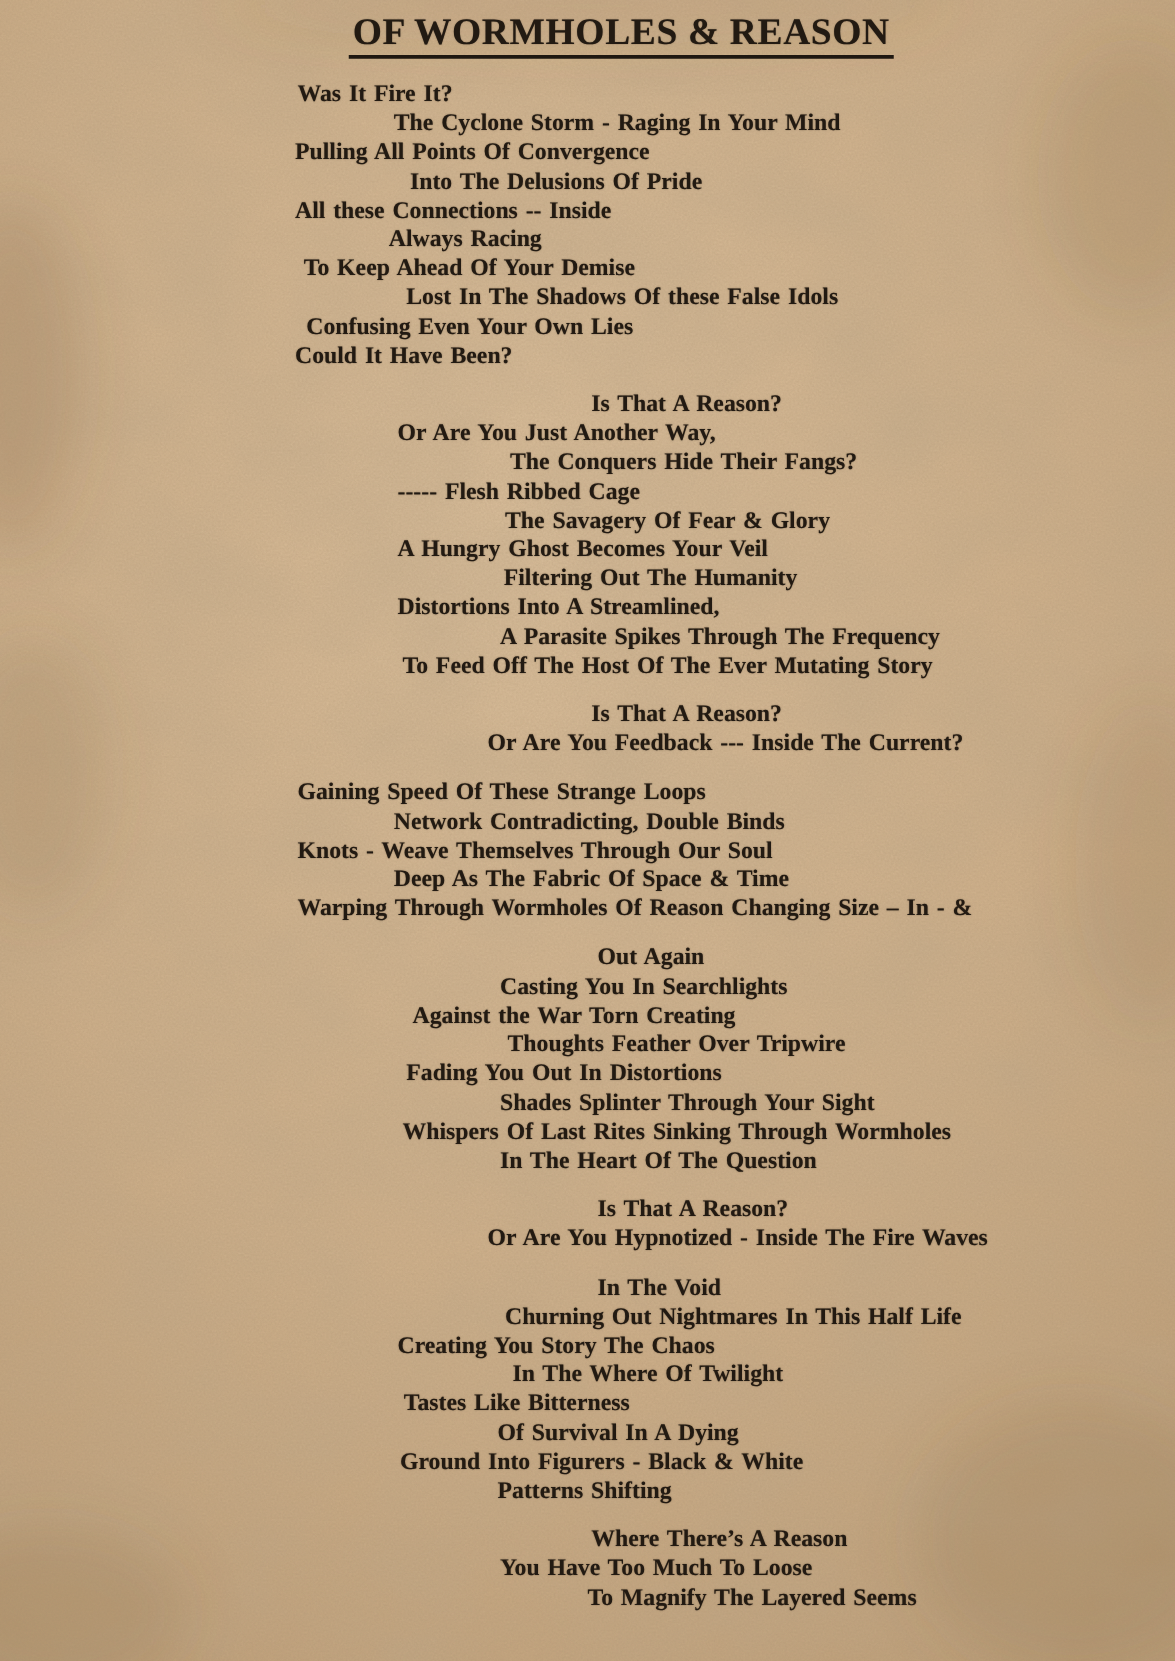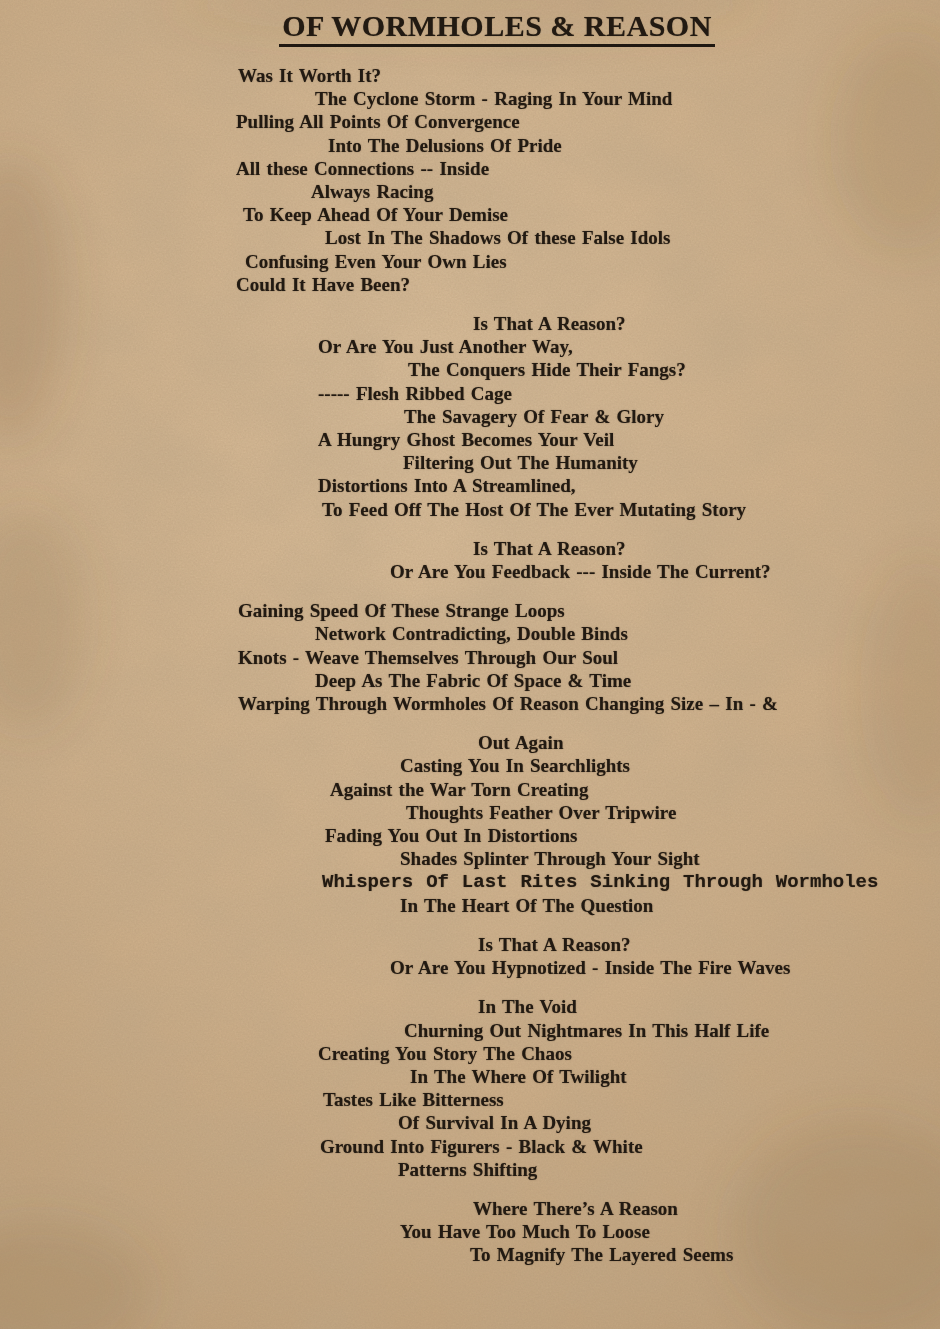--- a/index.html
+++ b/index.html
@@ -97,61 +97,62 @@
       <ellipse cx="470" cy="5" rx="300" ry="30" opacity="0.10"></ellipse>
     </g>
     <rect width="940" height="1329" filter="url(#grain)" opacity="0.22"></rect>
   </svg>
 
   <div class="content">
     <h1 class="title"><span class="title-underline">OF WORMHOLES &amp; REASON</span></h1>
 
     <div class="poem">
         <div class="stanza">
-          <div class="line" style="padding-left: 2px;">Was It Worth It?</div>
+          <div class="line" style="padding-left: 2px;">Was It Fire It?</div>
           <div class="line" style="padding-left: 79px;">The Cyclone Storm - Raging In Your Mind</div>
           <div class="line" style="padding-left: 0px;">Pulling All Points Of Convergence</div>
           <div class="line" style="padding-left: 92px;">Into The Delusions Of Pride</div>
           <div class="line" style="padding-left: 0px;">All these Connections -- Inside</div>
           <div class="line" style="padding-left: 75px;">Always Racing</div>
           <div class="line" style="padding-left: 7px;">To Keep Ahead Of Your Demise</div>
           <div class="line" style="padding-left: 89px;">Lost In The Shadows Of these False Idols</div>
           <div class="line" style="padding-left: 9px;">Confusing Even Your Own Lies</div>
           <div class="line" style="padding-left: 0px;">Could It Have Been?</div>
         </div>
         <div class="stanza">
           <div class="line" style="padding-left: 237px;">Is That A Reason?</div>
           <div class="line" style="padding-left: 82px;">Or Are You Just Another Way,</div>
           <div class="line" style="padding-left: 172px;">The Conquers Hide Their Fangs?</div>
           <div class="line" style="padding-left: 82px;">----- Flesh Ribbed Cage</div>
           <div class="line" style="padding-left: 168px;">The Savagery Of Fear &amp; Glory</div>
           <div class="line" style="padding-left: 82px;">A Hungry Ghost Becomes Your Veil</div>
           <div class="line" style="padding-left: 167px;">Filtering Out The Humanity</div>
           <div class="line" style="padding-left: 82px;">Distortions Into A Streamlined,</div>
+          <div class="line" style="padding-left: 164px;">A Parasite Spikes Through The Frequency</div>
           <div class="line" style="padding-left: 86px;">To Feed Off The Host Of The Ever Mutating Story</div>
         </div>
         <div class="stanza">
           <div class="line" style="padding-left: 237px;">Is That A Reason?</div>
           <div class="line" style="padding-left: 154px;">Or Are You Feedback --- Inside The Current?</div>
         </div>
         <div class="stanza">
           <div class="line" style="padding-left: 2px;">Gaining Speed Of These Strange Loops</div>
           <div class="line" style="padding-left: 79px;">Network Contradicting, Double Binds</div>
           <div class="line" style="padding-left: 2px;">Knots - Weave Themselves Through Our Soul</div>
           <div class="line" style="padding-left: 79px;">Deep As The Fabric Of Space &amp; Time</div>
           <div class="line" style="padding-left: 2px;">Warping Through Wormholes Of Reason Changing Size – In - &amp;</div>
         </div>
         <div class="stanza">
           <div class="line" style="padding-left: 242px;">Out Again</div>
           <div class="line" style="padding-left: 164px;">Casting You In Searchlights</div>
           <div class="line" style="padding-left: 94px;">Against the War Torn Creating</div>
           <div class="line" style="padding-left: 170px;">Thoughts Feather Over Tripwire</div>
           <div class="line" style="padding-left: 89px;">Fading You Out In Distortions</div>
           <div class="line" style="padding-left: 164px;">Shades Splinter Through Your Sight</div>
-          <div class="line" style="padding-left: 86px; font-family: Liberation Mono, monospace;">Whispers Of Last Rites Sinking Through Wormholes</div>
+          <div class="line" style="padding-left: 86px;">Whispers Of Last Rites Sinking Through Wormholes</div>
           <div class="line" style="padding-left: 164px;">In The Heart Of The Question</div>
         </div>
         <div class="stanza">
           <div class="line" style="padding-left: 242px;">Is That A Reason?</div>
           <div class="line" style="padding-left: 154px;">Or Are You Hypnotized - Inside The Fire Waves</div>
         </div>
         <div class="stanza">
           <div class="line" style="padding-left: 242px;">In The Void</div>
           <div class="line" style="padding-left: 168px;">Churning Out Nightmares In This Half Life</div>
           <div class="line" style="padding-left: 82px;">Creating You Story The Chaos</div>

